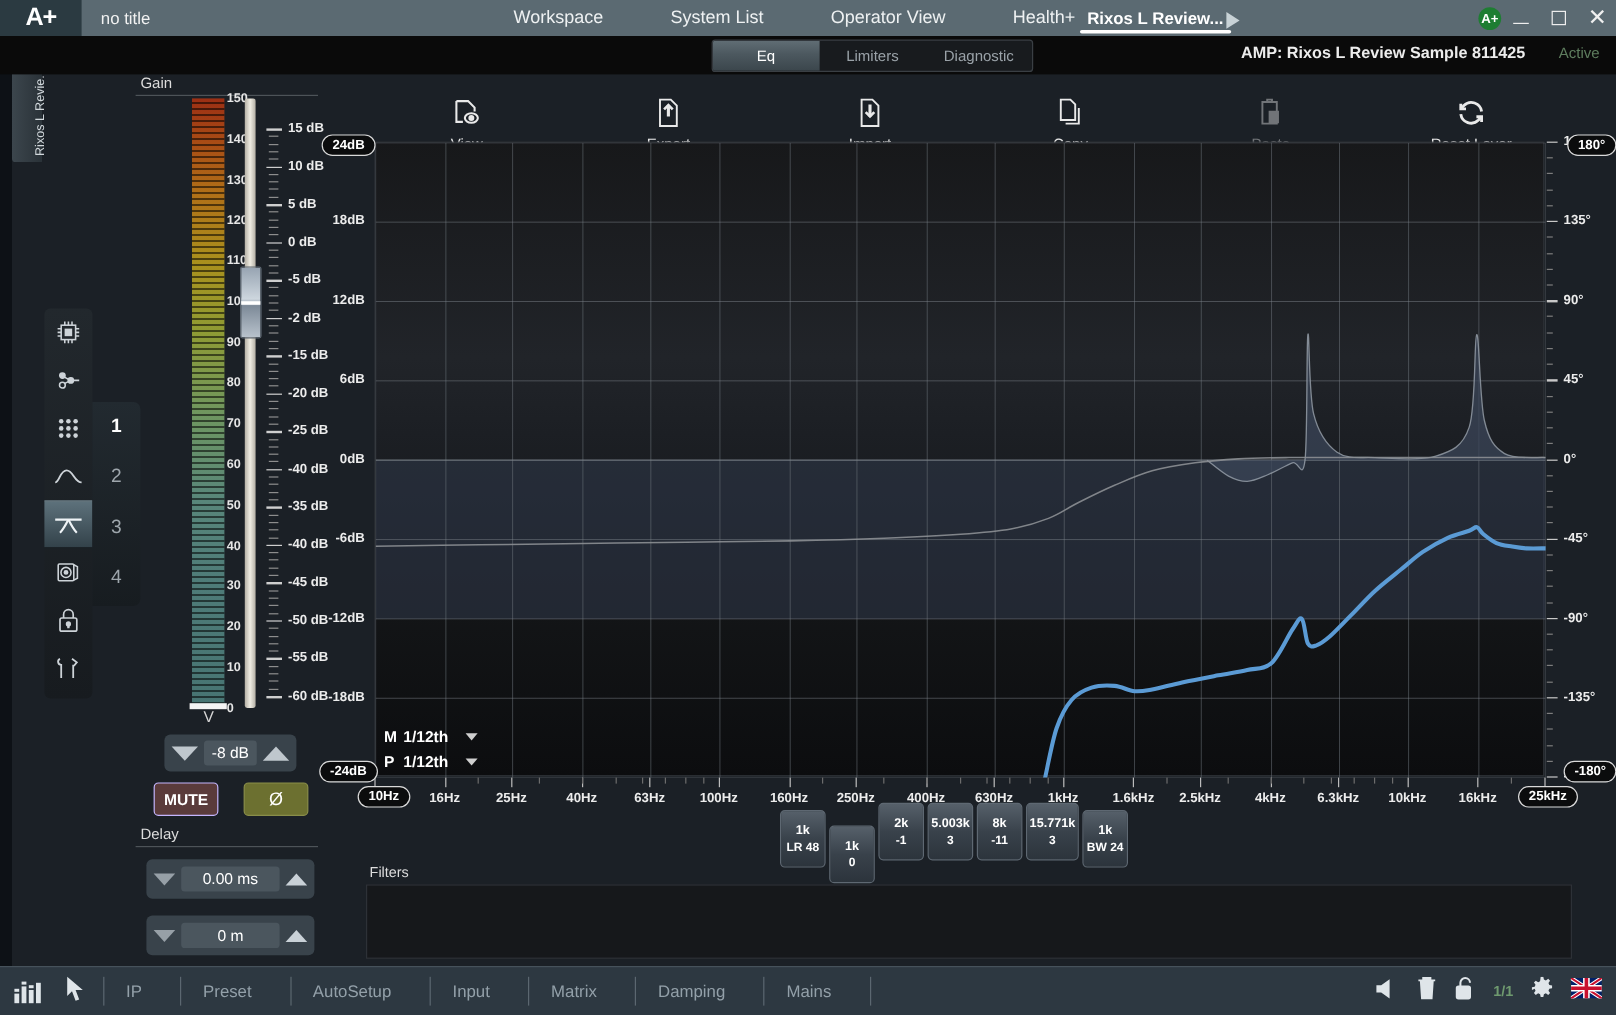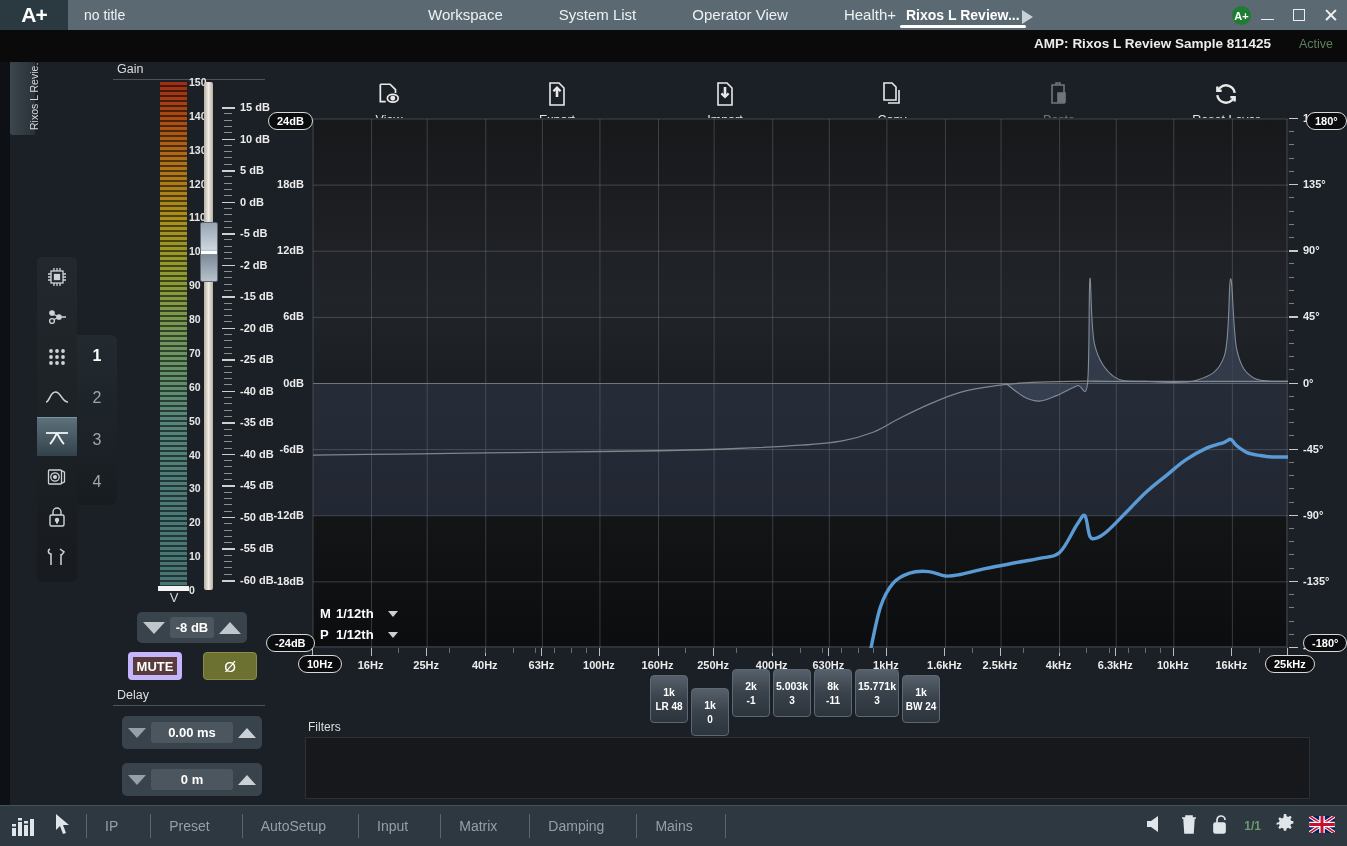--- a/index.html
+++ b/index.html
@@ -152,28 +152,28 @@
 
   
   .spin { position:absolute; background:#39434b; border-radius:5px;
      display:flex; align-items:center; justify-content:space-between; padding:0 6px; }
   .spin .arr { width:0;height:0; }
   .arr-dn { border-left:11px solid transparent; border-right:11px solid transparent;
      border-top:12px solid #bfc7cd; }
   .arr-up { border-left:11px solid transparent; border-right:11px solid transparent;
      border-bottom:12px solid #bfc7cd; }
   .spin .val { flex:1; text-align:center; font-size:13px; color:#fff;
-     background:#4b565e; border-radius:3px; margin:4px 5px; padding:3px 0;font-weight:bold; }
+     background:#4b565e; border-radius:3px; margin:4px 5px; padding:3px 0; }
   .spin.small .arr-dn { border-left-width:9px;border-right-width:9px;border-top-width:10px;
      border-top-color:#97a0a7; }
   .spin.small .arr-up { border-left-width:9px;border-right-width:9px;border-bottom-width:10px;
      border-bottom-color:#c9d1d7; }
 
   .btn-mute { position:absolute; left:128px; top:652px; width:54px; height:28px;
-     background:#5a3b3b; border:5px solid #c4b5fd; border-radius:4px; color:#fff;
+     background:#5a3b3b; border:1px solid #c4b5fd; border-radius:4px; color:#fff;
      font-size:13px; font-weight:bold; display:flex; align-items:center; justify-content:center; }
   .btn-phase { position:absolute; left:203px; top:652px; width:54px; height:28px;
      background:#6c7030; border:1px solid #898d49; border-radius:4px; color:#fff;
      font-size:15px; display:flex; align-items:center; justify-content:center; }
   .delay-label { position:absolute; left:117px; top:688px; font-size:12.5px; color:#ddd; }
   .delay-rule { position:absolute; left:113px; top:705px; width:152px; height:1px; background:#4d5358; }
 
   
   .filters-label { position:absolute; left:308px; top:720px; font-size:12px; color:#ddd; }
   .filters-box { position:absolute; left:305px; top:737px; width:1005px; height:62px;
@@ -229,20 +229,25 @@
   <div class="wbtn wmax">
       <i></i>
     </div>
   <div class="wbtn wclose">✕</div>
 
   <div class="vtab">
     <span>Rixos L Revie...</span>
   </div>
 
   <div class="subbar"></div>
+  <div class="segbar">
+    <div class="seg active">Eq</div>
+    <div class="seg">Limiters</div>
+    <div class="seg">Diagnostic</div>
+  </div>
   <div class="amp-line">
     <span class="lbl">AMP:</span>
     <span>Rixos L Review Sample 811425</span>
   </div>
   <div class="amp-status">Active</div>
 
   <div class="tool" style="left:334px">
     <div class="ic">
       <svg width="26" height="26" viewBox="0 0 24 24" fill="none" stroke="#e9e9e9" stroke-width="1.6">
         <path d="M4 3h9l5 5v3"></path>

